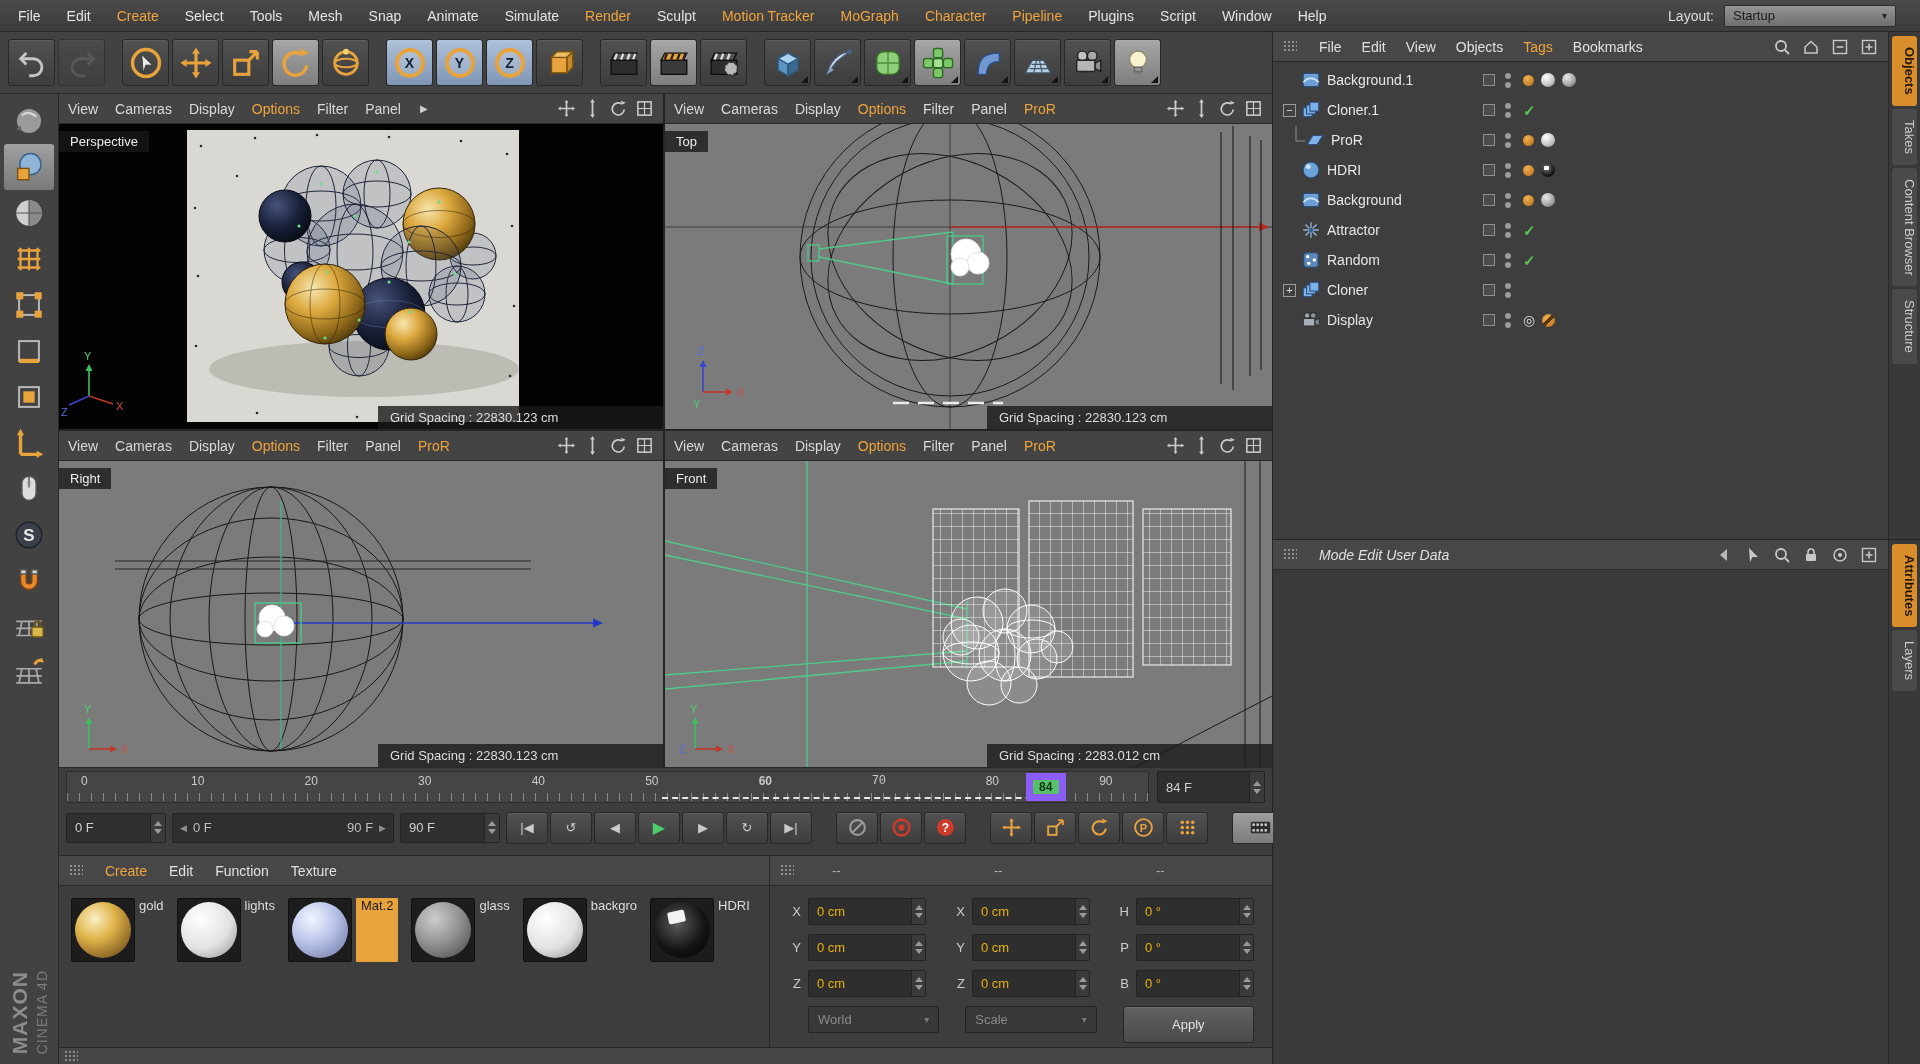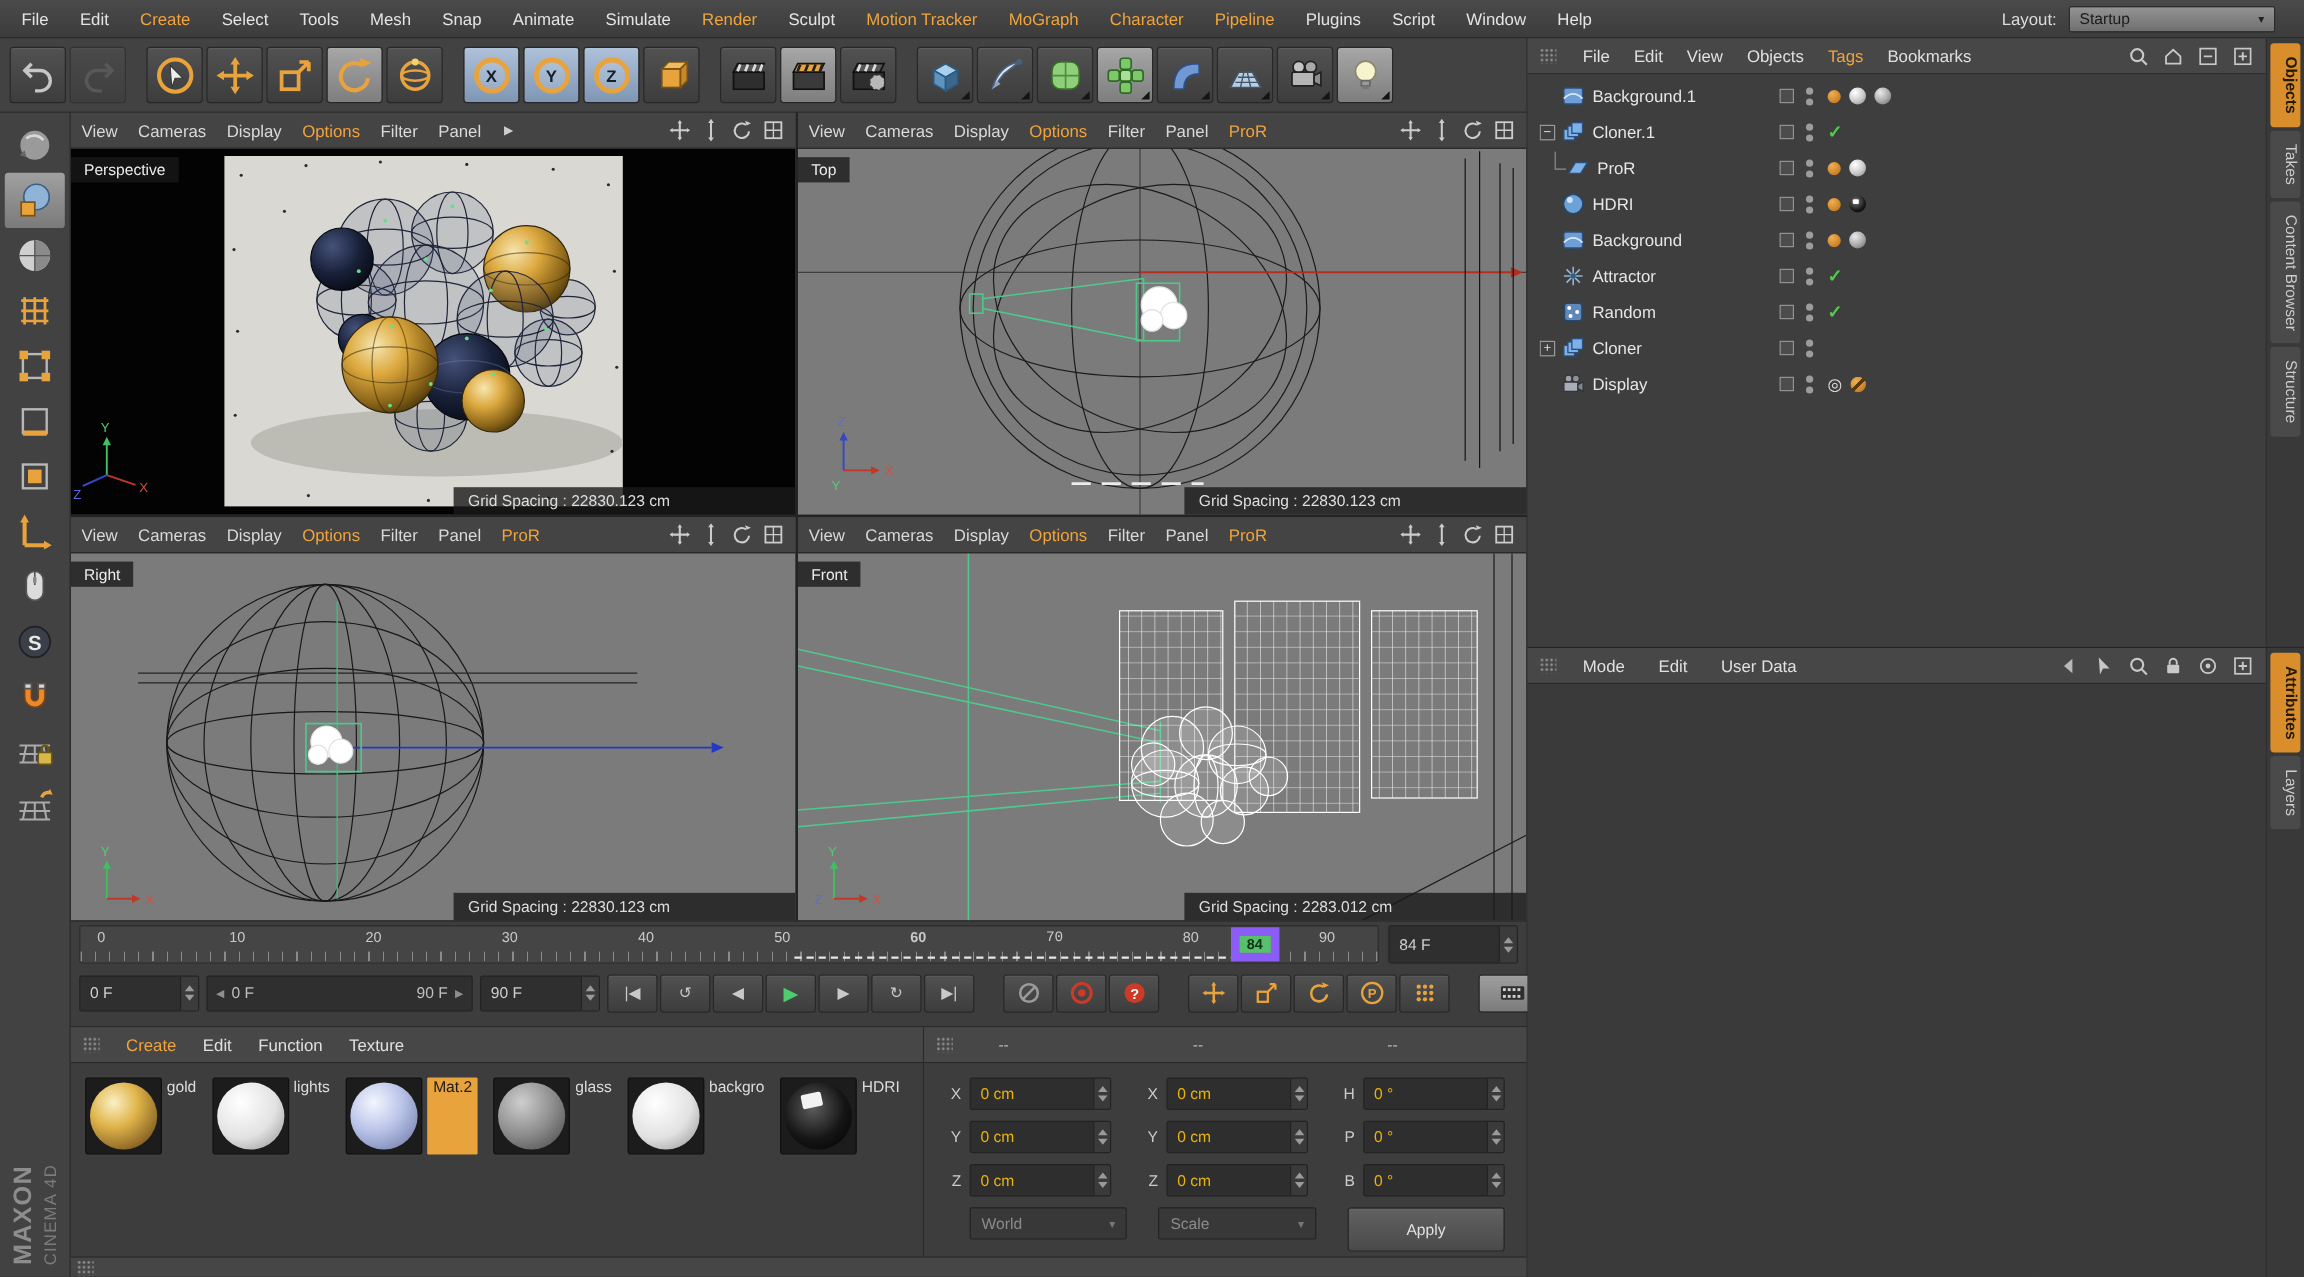--- a/index.html
+++ b/index.html
@@ -1493,21 +1493,21 @@
             <div class="vtab active">Objects</div>
             <div class="vtab">Takes</div>
             <div class="vtab">Content Browser</div>
             <div class="vtab">Structure</div>
           </div>
       </div>
       <div class="attr-section">
         <div class="attr-content">
           <div class="panel-header">
             <span class="grip"></span>
-            <div id="attr-menus" style="display:flex;gap:28px;">
+            <div id="attr-menus" style="display:flex;gap:4px;font-style:italic;">
                 <span class="header-menu">Mode</span>
                 <span class="header-menu">Edit</span>
                 <span class="header-menu">User Data</span>
               </div>
             <div class="header-icons" id="attr-icons">
                 <span class="hicon">
                   <svg viewBox="0 0 18 18">
                     <path d="M12 3L5 9l7 6z" fill="#b8b8b8"></path>
                   </svg>
                 </span>

